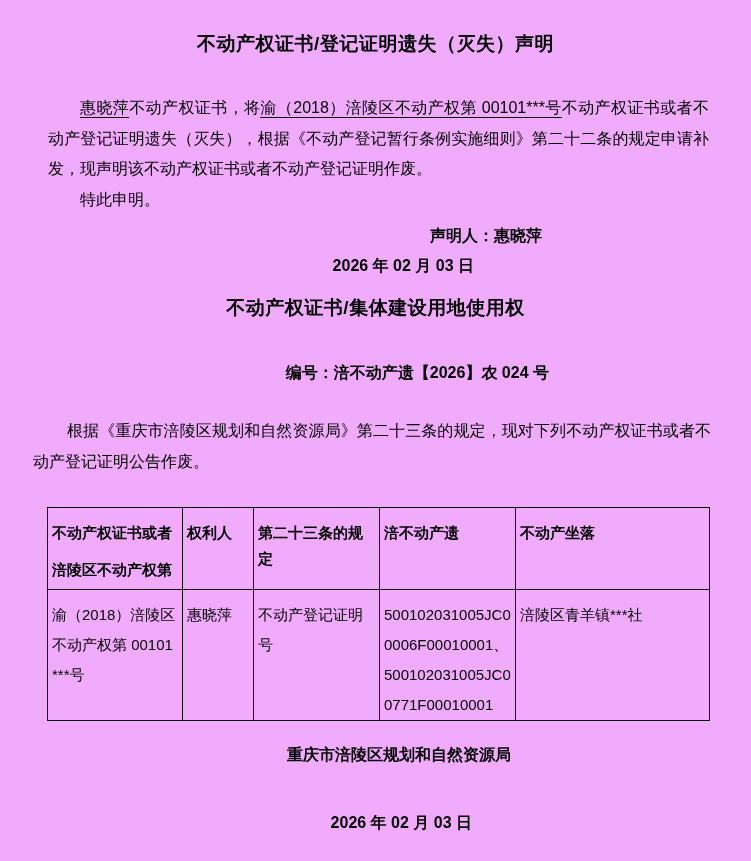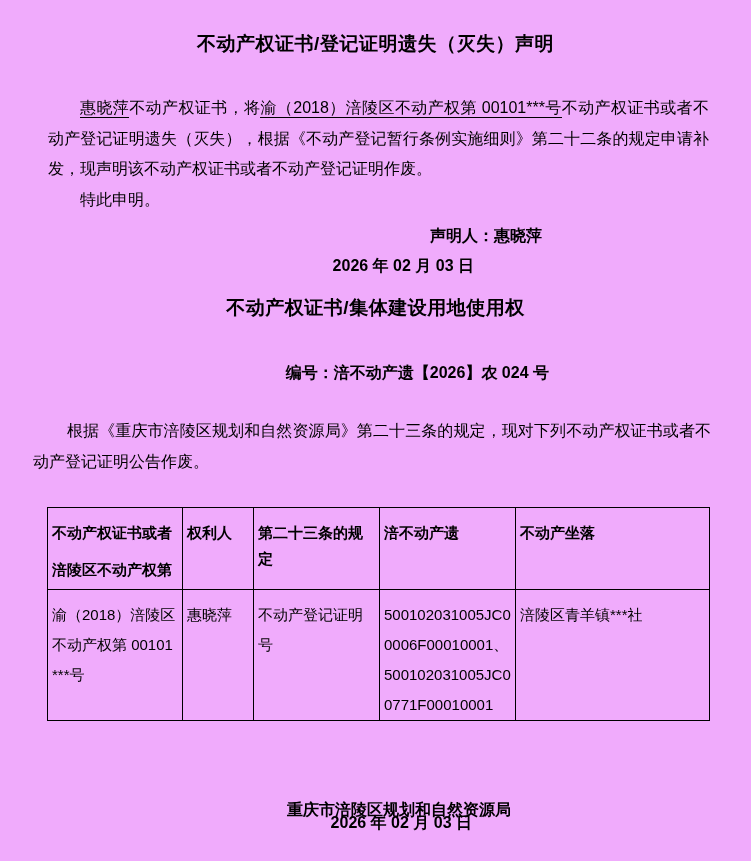--- a/index.html
+++ b/index.html
@@ -120,17 +120,17 @@
       <tr>
         <td>渝（2018）涪陵区不动产权第 00101***号</td>
         <td>惠晓萍</td>
         <td>不动产登记证明号</td>
         <td>500102031005JC00006F00010001、500102031005JC00771F00010001</td>
         <td>涪陵区青羊镇***社</td>
       </tr>
     </tbody>
   </table>
 
-  <div class="right-line" style="top:795px; padding-right:88px;">重庆市涪陵区规划和自然资源局</div>
+  <div class="right-line" style="top:740px; padding-right:88px;">重庆市涪陵区规划和自然资源局</div>
 
   <div class="right-line" style="top:808px; padding-right:127px;">2026 年 02 月 03 日</div>
 
 </div>
 
 </body></html>

